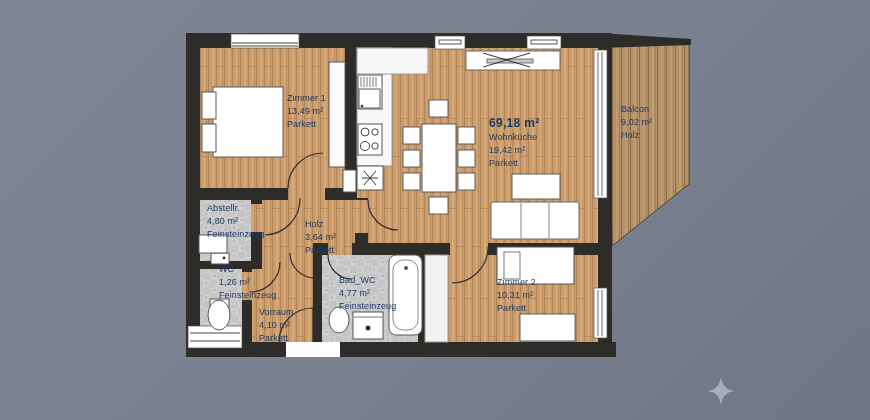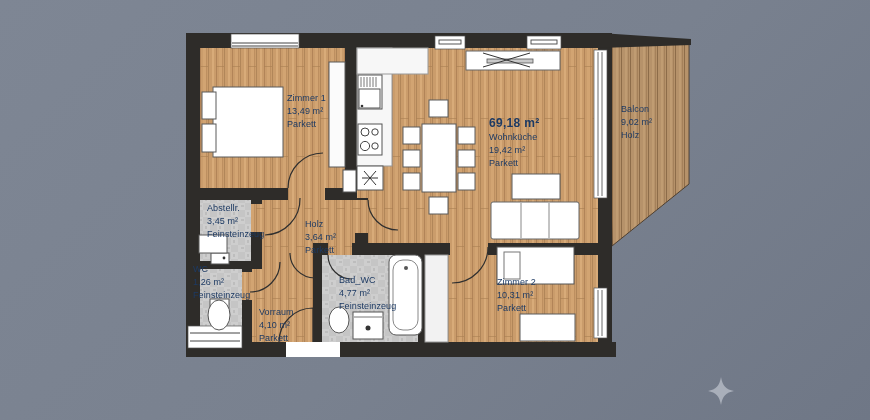--- a/index.html
+++ b/index.html
@@ -238,31 +238,31 @@
 </div>
 
 <div class="room-label" style="left:621px;top:103px">
   <span>Balcon</span>
   <span>9,02 m²</span>
   <span>Holz</span>
 </div>
 
 <div class="room-label" style="left:207px;top:202px">
   <span>Abstellr.</span>
-  <span>3,45 m²</span>
+  <span>4,80 m²</span>
   <span>Feinsteinzeug</span>
 </div>
 
 <div class="room-label" style="left:305px;top:218px">
   <span>Holz</span>
   <span>3,64 m²</span>
   <span>Parkett</span>
 </div>
 
-<div class="room-label" style="left:193px;top:263px">
+<div class="room-label" style="left:219px;top:263px">
   <span>WC</span>
   <span>1,26 m²</span>
   <span>Feinsteinzeug</span>
 </div>
 
 <div class="room-label" style="left:259px;top:306px">
   <span>Vorraum</span>
   <span>4,10 m²</span>
   <span>Parkett</span>
 </div>

